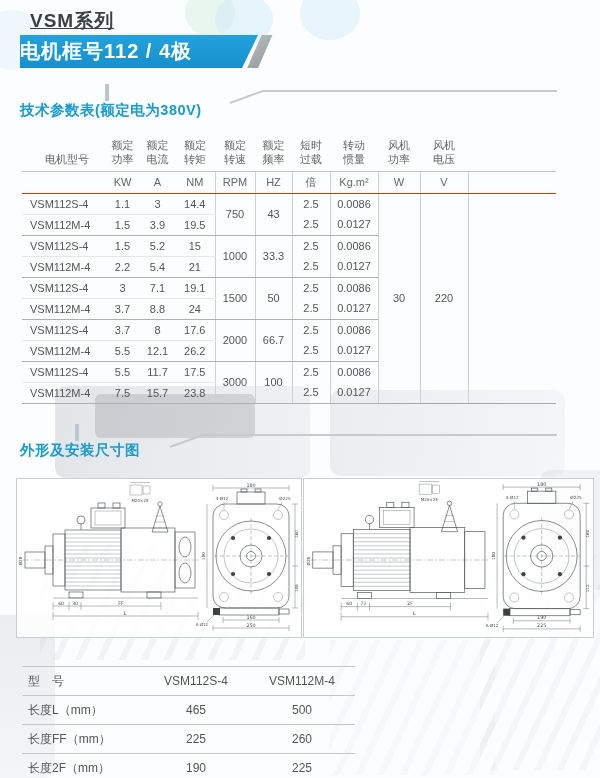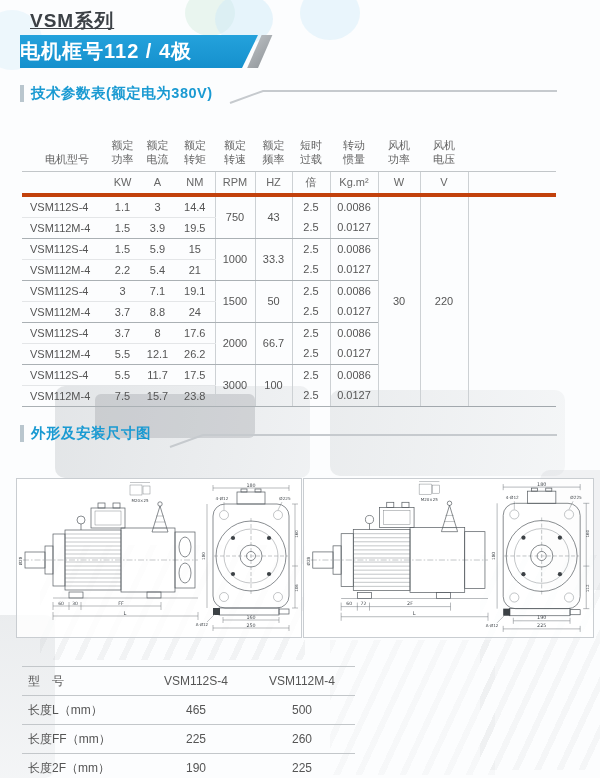--- a/index.html
+++ b/index.html
@@ -14,34 +14,34 @@
   .stripes{background:repeating-linear-gradient(115deg,rgba(110,116,121,.13) 0 6px,rgba(110,116,121,0) 6px 20px);}
 
   
   #page-title{left:30px;top:8px;font-size:19px;font-weight:600;color:#3c4146;letter-spacing:1px;text-decoration:underline;}
   #banner{left:20px;top:35px;width:238px;height:33px;background:linear-gradient(#24a2dc,#1590cd);
           clip-path:polygon(0 0,100% 0,calc(100% - 16px) 100%,0 100%);
           color:#fff;font-size:20px;font-weight:bold;line-height:33px;box-sizing:border-box;letter-spacing:1px;}
   #banner-slash{left:246px;top:35px;width:30px;height:33px;background:linear-gradient(135deg,#c3c7ca,#878d92);
           clip-path:polygon(52% 0,88% 0,40% 100%,4% 100%);}
 
-  .sec-head{display:flex;align-items:center;}
+  .sec-head{display:flex;align-items:center;flex-direction:column;}
   .sec-bar{width:4px;height:17px;background:#b9c6ce;margin-right:7px;}
   .sec-title{font-size:14.5px;font-weight:bold;color:#1a9ad2;letter-spacing:.5px;}
   .sec-line{position:absolute;overflow:visible;}
 
   
   #spec-wrap{left:22px;top:136px;width:534px;}
   table{border-collapse:collapse;table-layout:fixed;font-size:11px;color:#555;}
   #spec-table{width:534px;}
   #spec-table th{font-weight:normal;color:#666;vertical-align:bottom;padding:2px 1px 4px;
                  white-space:pre-line;line-height:1.3;text-align:center;}
   #spec-table th.h-model{text-align:center;padding-left:8px;}
   #spec-table td{height:20px;text-align:center;padding:0 1px;}
-  #spec-table .u td{height:21px;border-top:1px solid #c2c6c9;border-bottom:4px solid #c2410c;color:#666;}
+  #spec-table .u td{height:21px;border-top:1px solid #c2c6c9;border-bottom:1px solid #c2410c;color:#666;}
   .c-model{text-align:left !important;padding-left:8px !important;}
   .vline{border-left:1px solid #cdd1d4;}
   tr.pair-a td.rA{border-bottom:1px solid #e4e6e8;}
   tr.pair-b td.rA,tr.pair-b td.paircol{border-bottom:1px solid #aab0b4;}
   td.c-mid{border-bottom:1px solid #aab0b4;}
   td.c-big{border-bottom:1px solid #a2a8ad;}
   tr.last-row td{border-bottom:1px solid #a2a8ad;}
 
   
   .draw-box{top:478px;height:158px;background:rgba(255,255,255,.82);border:1px solid #c9cdd1;}
@@ -157,21 +157,21 @@
             <td class="c-model rA">VSM112M-4</td>
             <td class="rA">1.5</td>
             <td class="rA">3.9</td>
             <td class="rA">19.5</td>
             <td class="vline paircol">2.5</td>
             <td class="vline paircol">0.0127</td>
           </tr>
           <tr class="pair-a">
             <td class="c-model rA">VSM112S-4</td>
             <td class="rA">1.5</td>
-            <td class="rA">5.9</td>
+            <td class="rA">5.2</td>
             <td class="rA">15</td>
             <td class="c-mid vline" rowspan="2">1000</td>
             <td class="c-mid vline" rowspan="2">33.3</td>
             <td class="vline paircol">2.5</td>
             <td class="vline paircol">0.0086</td>
           </tr>
           <tr class="pair-b">
             <td class="c-model rA">VSM112M-4</td>
             <td class="rA">2.2</td>
             <td class="rA">5.4</td>

